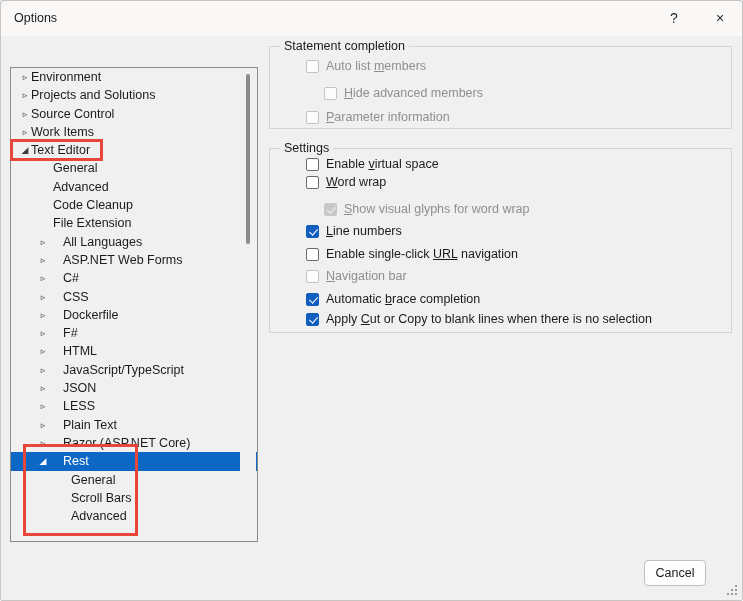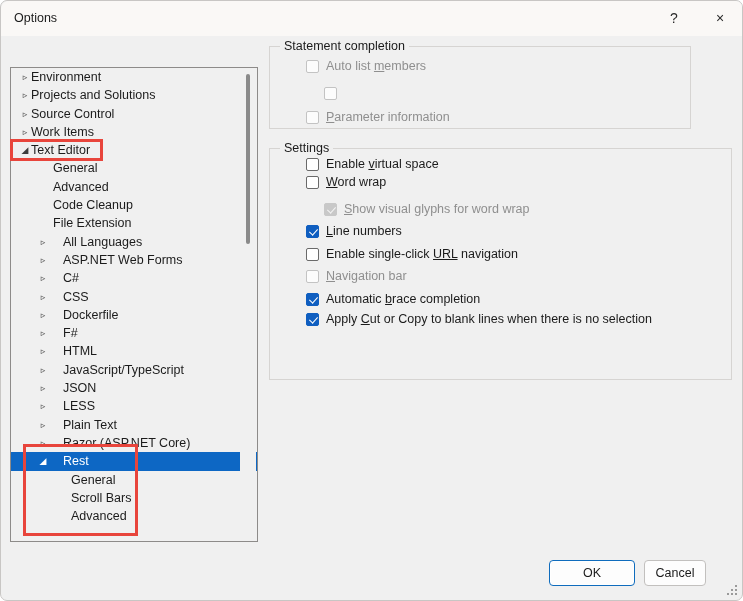--- a/index.html
+++ b/index.html
@@ -18,21 +18,21 @@
   }
 
   
   #dialog {
     position: absolute;
     left: 0; top: 0;
     width: 743px;
     height: 601px;
     background: #f0f0f0;
     border: 1px solid #c8c6c4;
-    border-radius: 7px;
+    border-radius: 2px;
     box-sizing: border-box;
     overflow: hidden;
   }
 
   
   #titlebar {
     position: absolute;
     left: 0; top: 0;
     width: 743px;
     height: 35px;
@@ -168,22 +168,22 @@
   .group-label {
     position: absolute;
     top: -8px;
     left: 10px;
     padding: 0 4px;
     background: #f0f0f0;
     font-size: 12.5px;
     color: #1b1b1b;
     white-space: nowrap;
   }
-  #group-statement { left: 268px; top: 45px; width: 422px; height: 83px; }
-  #group-settings  { left: 268px; top: 147px; width: 463px; height: 232px; }
+  #group-statement { left: 268px; top: 45px; width: 463px; height: 83px; }
+  #group-settings  { left: 268px; top: 147px; width: 463px; height: 185px; }
 
   
   .cb-row {
     position: absolute;
     height: 18px;
     display: flex;
     align-items: center;
     white-space: nowrap;
     font-size: 12.5px;
     color: #1b1b1b;
@@ -326,20 +326,21 @@
     <div class="group-label">Settings</div>
   </div>
 
   <div id="checkbox-layer">
       <div class="cb-row disabled" style="left: 278px; top: 56px;">
         <span class="cb dis-unchecked"></span>
         <span>Auto list <span class="acc">m</span>embers</span>
       </div>
       <div class="cb-row disabled" style="left: 296px; top: 83px;">
         <span class="cb dis-unchecked"></span>
+        <span><span class="acc">H</span>ide advanced members</span>
       </div>
       <div class="cb-row disabled" style="left: 278px; top: 107px;">
         <span class="cb dis-unchecked"></span>
         <span><span class="acc">P</span>arameter information</span>
       </div>
       <div class="cb-row" style="left: 278px; top: 154px;">
         <span class="cb"></span>
         <span>Enable <span class="acc">v</span>irtual space</span>
       </div>
       <div class="cb-row" style="left: 278px; top: 172px;">
@@ -365,21 +366,20 @@
       <div class="cb-row" style="left: 278px; top: 289px;">
         <span class="cb checked"></span>
         <span>Automatic <span class="acc">b</span>race completion</span>
       </div>
       <div class="cb-row" style="left: 278px; top: 309px;">
         <span class="cb checked"></span>
         <span>Apply <span class="acc">C</span>ut or Copy to blank lines when there is no selection</span>
       </div>
     </div>
 
-  <div class="dlg-btn" id="ok-button">OK</div>
   <div class="dlg-btn" id="cancel-button">Cancel</div>
 
   <svg id="resize-grip" viewBox="0 0 12 12">
     <g fill="#9a9a9a">
       <rect x="8" y="8" width="2" height="2"></rect>
       <rect x="4" y="8" width="2" height="2"></rect>
       <rect x="8" y="4" width="2" height="2"></rect>
       <rect x="0" y="8" width="2" height="2"></rect>
       <rect x="8" y="0" width="2" height="2"></rect>
       <rect x="4" y="4" width="2" height="2"></rect>

